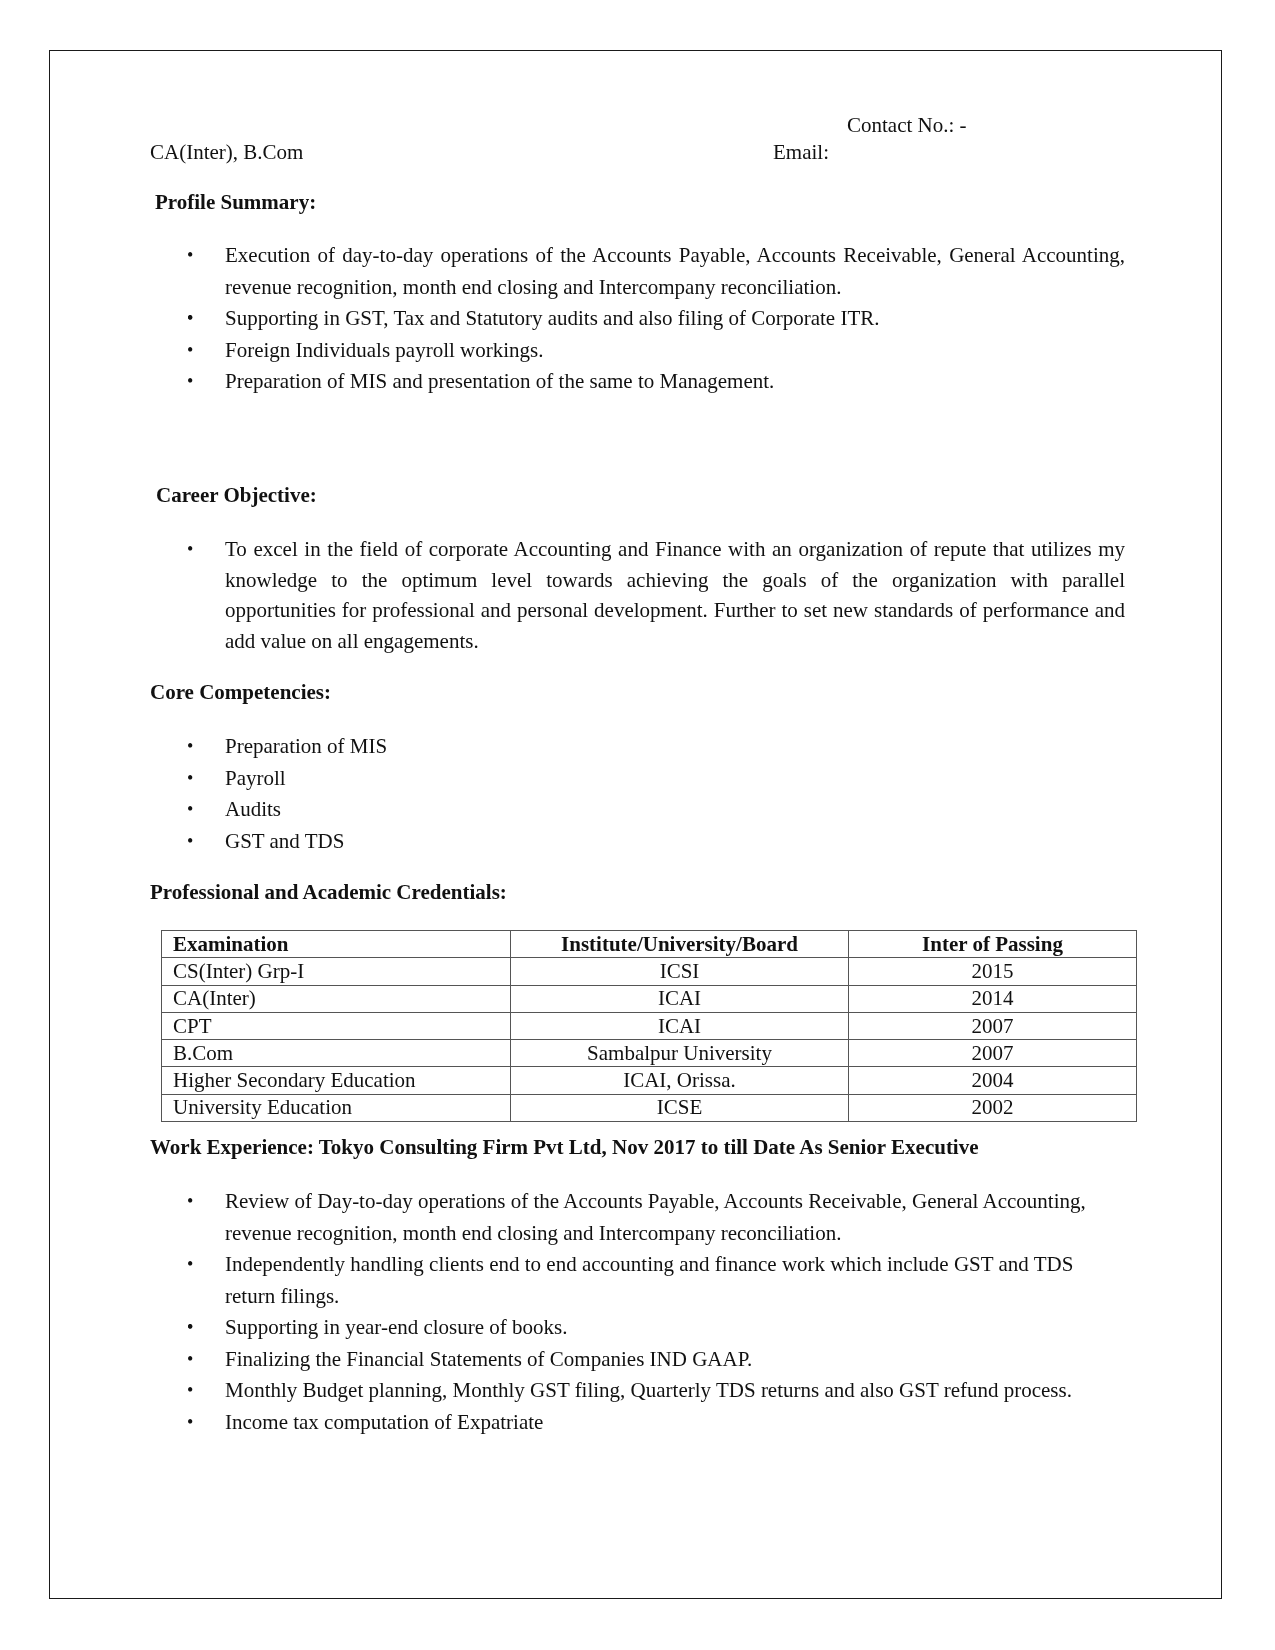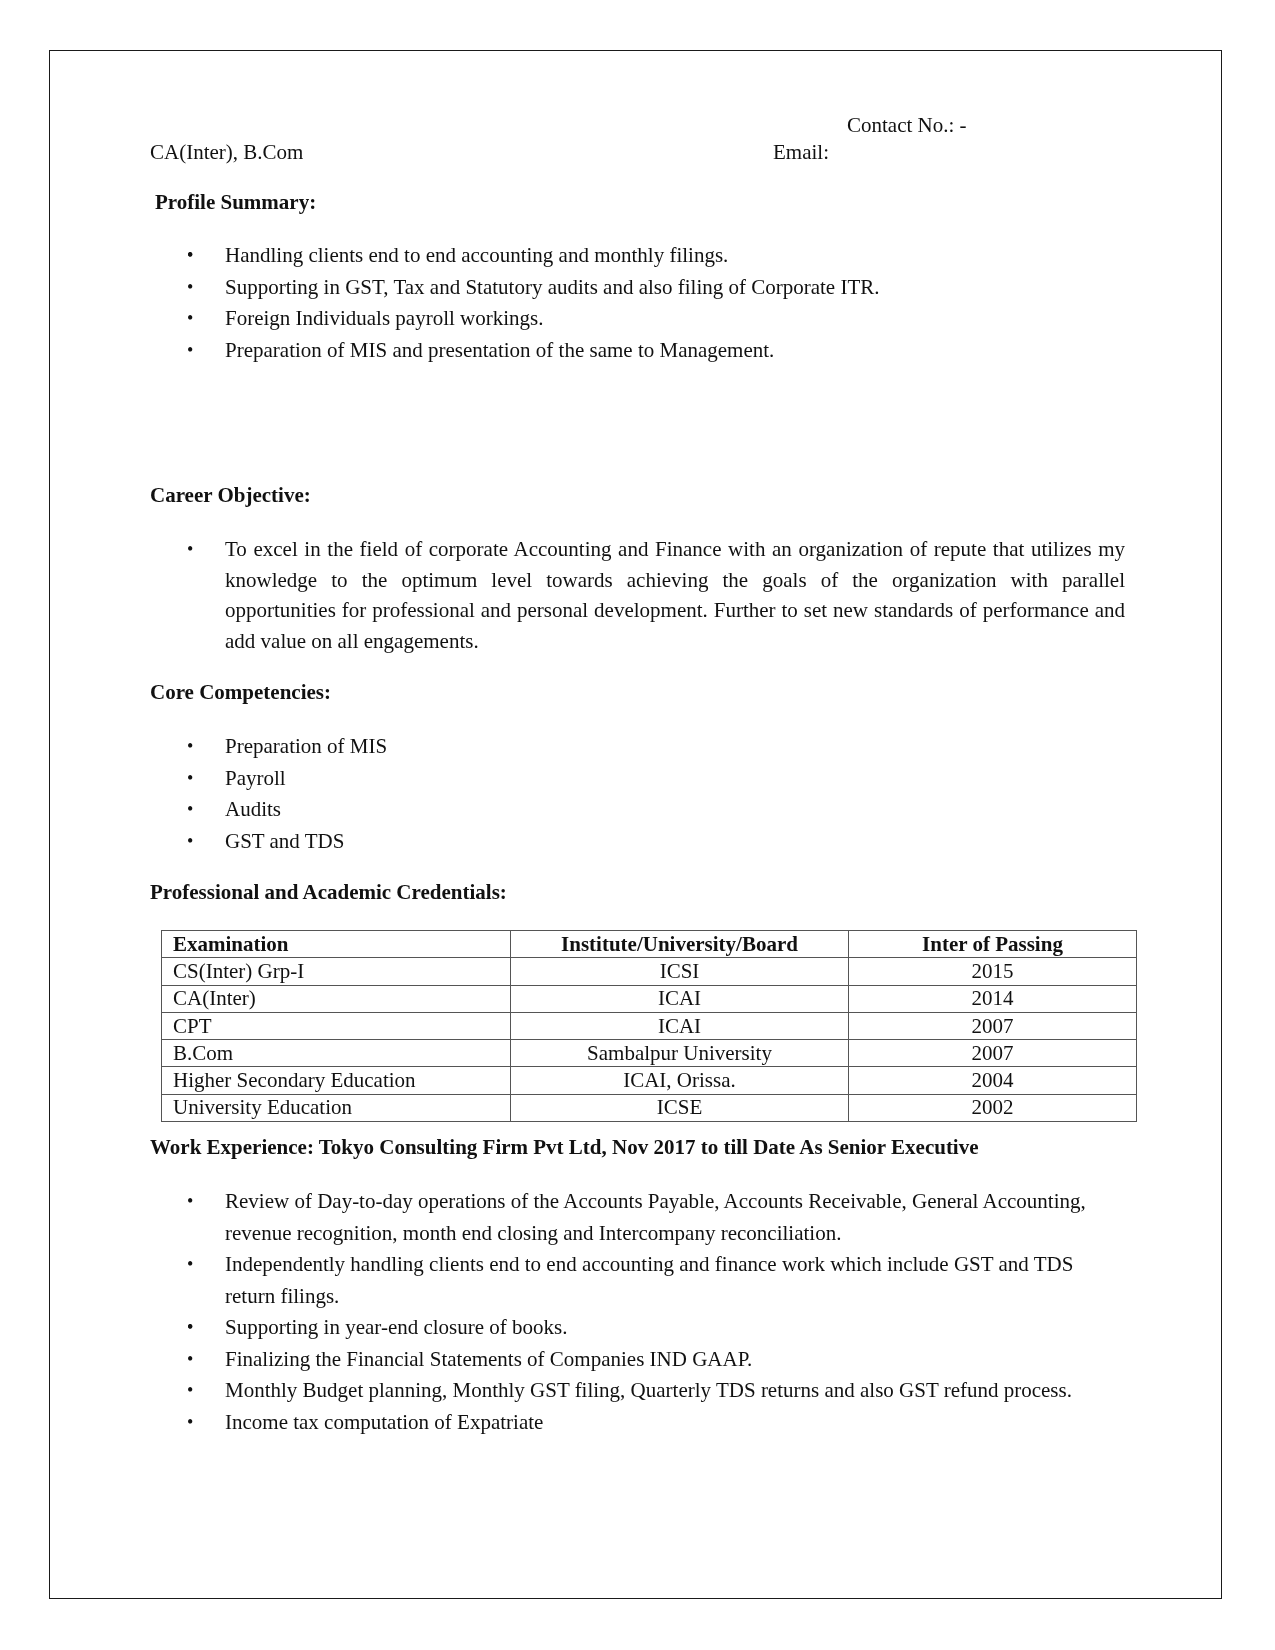--- a/index.html
+++ b/index.html
@@ -80,28 +80,28 @@
 <body>
 
 <div class="page-border"></div>
 
 <div class="abs contact-no">Contact No.: -</div>
 <div class="abs email">Email:</div>
 <div class="abs qualification">CA(Inter), B.Com</div>
 
 <div class="heading" style="left:155px; top:190px;">Profile Summary:</div>
 <ul class="list" style="top:240px;">
-  <li class="justify"><span class="bullet">•</span></li>
-  <li><span class="bullet">•</span><span>Handling clients end to end accounting and monthly filings.</span></li>
+  <li class="justify"><span class="bullet">•</span><span>Execution of day-to-day operations of the Accounts Payable, Accounts Receivable, General Accounting, revenue recognition, month end closing and Intercompany reconciliation.</span></li>
+  <li><span class="bullet">•</span></li>
   <li><span class="bullet">•</span><span>Supporting in GST, Tax and Statutory audits and also filing of Corporate ITR.</span></li>
   <li><span class="bullet">•</span><span>Foreign Individuals payroll workings.</span></li>
   <li><span class="bullet">•</span><span>Preparation of MIS and presentation of the same to Management.</span></li>
 </ul>
 
-<div class="heading" style="left:150px; top:483px;">Career Objective:</div>
+<div class="heading" style="left:156px; top:483px;">Career Objective:</div>
 <ul class="list" style="top:534px;">
   <li class="justify" style="line-height:30.5px;"><span class="bullet">•</span><span>To excel in the field of corporate Accounting and Finance with an organization of repute that utilizes my knowledge to the optimum level towards achieving the goals of the organization with parallel opportunities for professional and personal development. Further to set new standards of performance and add value on all engagements.</span></li>
 </ul>
 
 <div class="heading" style="left:150px; top:680px;">Core Competencies:</div>
 <ul class="list" style="top:731px;">
   <li><span class="bullet">•</span><span>Preparation of MIS</span></li>
   <li><span class="bullet">•</span><span>Payroll</span></li>
   <li><span class="bullet">•</span><span>Audits</span></li>
   <li><span class="bullet">•</span><span>GST and TDS</span></li>

